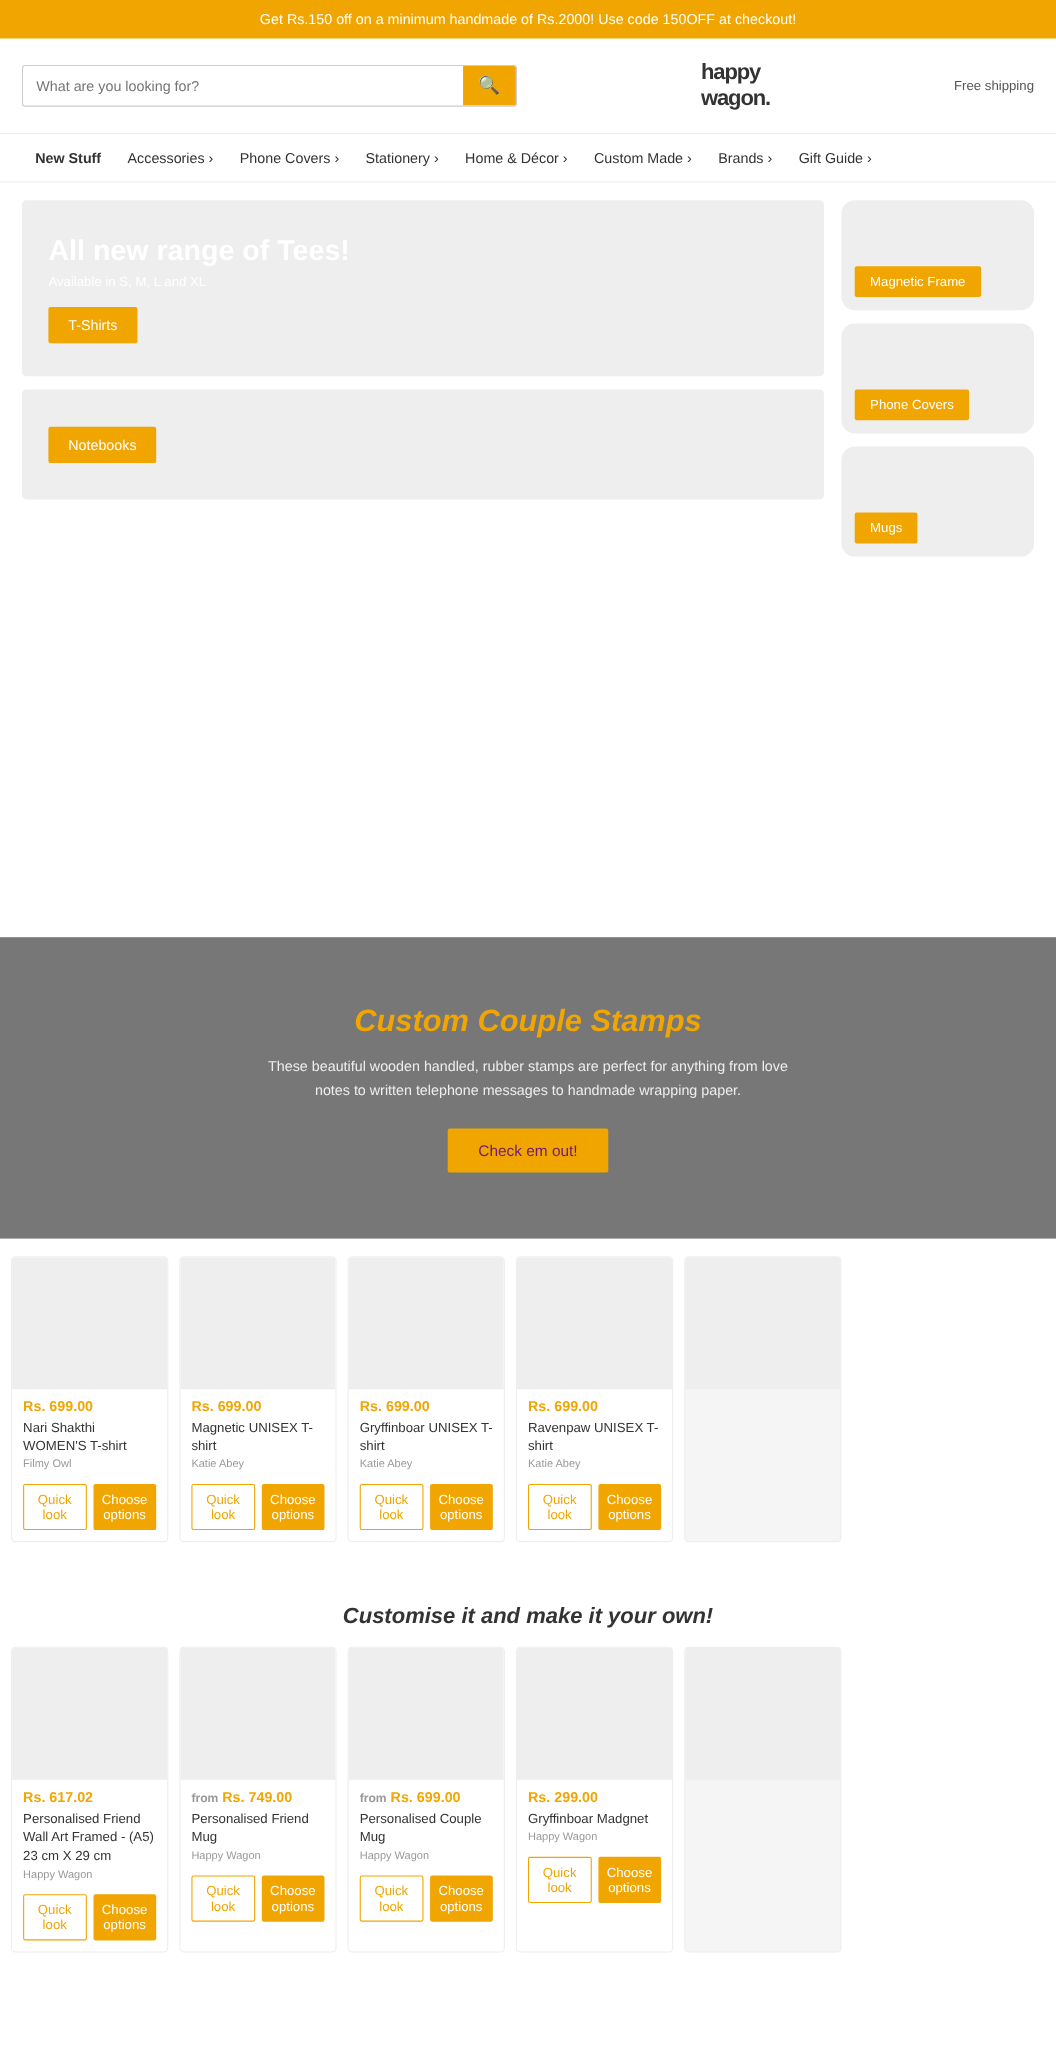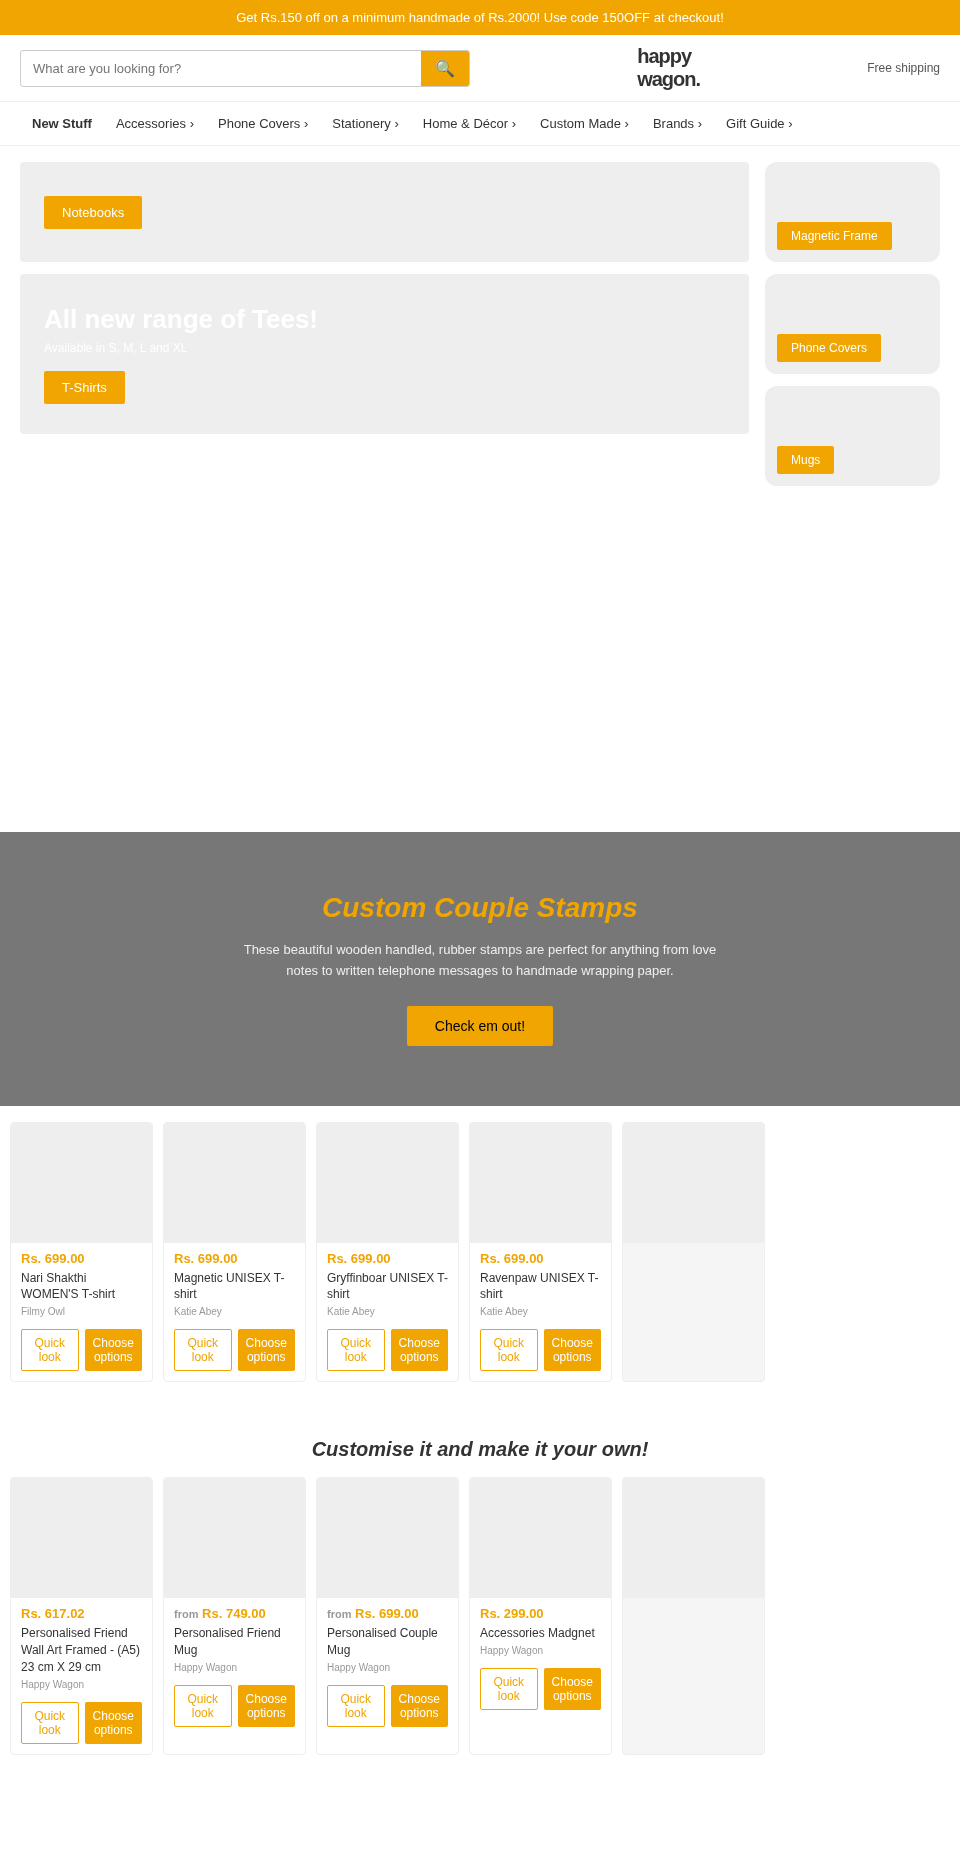--- a/index.html
+++ b/index.html
@@ -12,21 +12,21 @@
       text-align: center;
       padding: 10px;
       font-size: 13px;
     }
 
     
     .header {
       display: flex;
       align-items: center;
       justify-content: space-between;
-      padding: 10px 20px;
+      padding: 20px 20px;
       border-bottom: 1px solid #eee;
     }
     .search-bar {
       display: flex;
       align-items: center;
       border: 1px solid #ccc;
       border-radius: 3px;
       overflow: hidden;
       flex: 1;
       max-width: 450px;
@@ -167,21 +167,21 @@
     }
     .stamps-desc {
       color: #eee;
       font-size: 13px;
       max-width: 500px;
       margin: 0 auto 24px;
       line-height: 1.6;
     }
     .stamps-btn {
       background: #f0a500;
-      color: #000000;
+      color: #701a75;
       border: none;
       padding: 12px 28px;
       font-size: 14px;
       cursor: pointer;
       border-radius: 2px;
     }
 
     
     .products-section {
       padding: 16px 10px;
@@ -287,27 +287,27 @@
   <div class="nav-item"><span>Phone Covers</span> ›</div>
   <div class="nav-item"><span>Stationery</span> ›</div>
   <div class="nav-item"><span>Home &amp; Décor</span> ›</div>
   <div class="nav-item"><span>Custom Made</span> ›</div>
   <div class="nav-item"><span>Brands</span> ›</div>
   <div class="nav-item"><span>Gift Guide</span> ›</div>
 </nav>
 
 <div class="main-content">
   <div class="hero-section">
-    <div class="hero-banner" style="min-height:100px;">
-      <button class="hero-btn">Notebooks</button>
-    </div>
     <div class="hero-banner tall">
       <div class="hero-title">All new range of Tees!</div>
       <div class="hero-subtitle">Available in S, M, L and XL</div>
       <button class="hero-btn">T-Shirts</button>
+    </div>
+    <div class="hero-banner" style="min-height:100px;">
+      <button class="hero-btn">Notebooks</button>
     </div>
   </div>
   <div class="sidebar-banners">
     <div class="sidebar-banner">
       <button class="sidebar-btn">Magnetic Frame</button>
     </div>
     <div class="sidebar-banner">
       <button class="sidebar-btn">Phone Covers</button>
     </div>
     <div class="sidebar-banner">
@@ -437,21 +437,21 @@
         <button class="btn-choose">Choose options</button>
       </div>
     </div>
 
     <div class="product-card">
       <div class="product-image"></div>
       <div class="product-info">
         <div class="product-price">
           <span>Rs. 299.00</span>
         </div>
-        <div class="product-name">Accessories Madgnet</div>
+        <div class="product-name">Gryffinboar Madgnet</div>
         <div class="product-brand">Happy Wagon</div>
       </div>
       <div class="product-actions">
         <button class="btn-quick-look">Quick look</button>
         <button class="btn-choose">Choose options</button>
       </div>
     </div>
 
     <div class="product-card" style="background:#f5f5f5; border-color:#eee;">
       <div class="product-image"></div>

